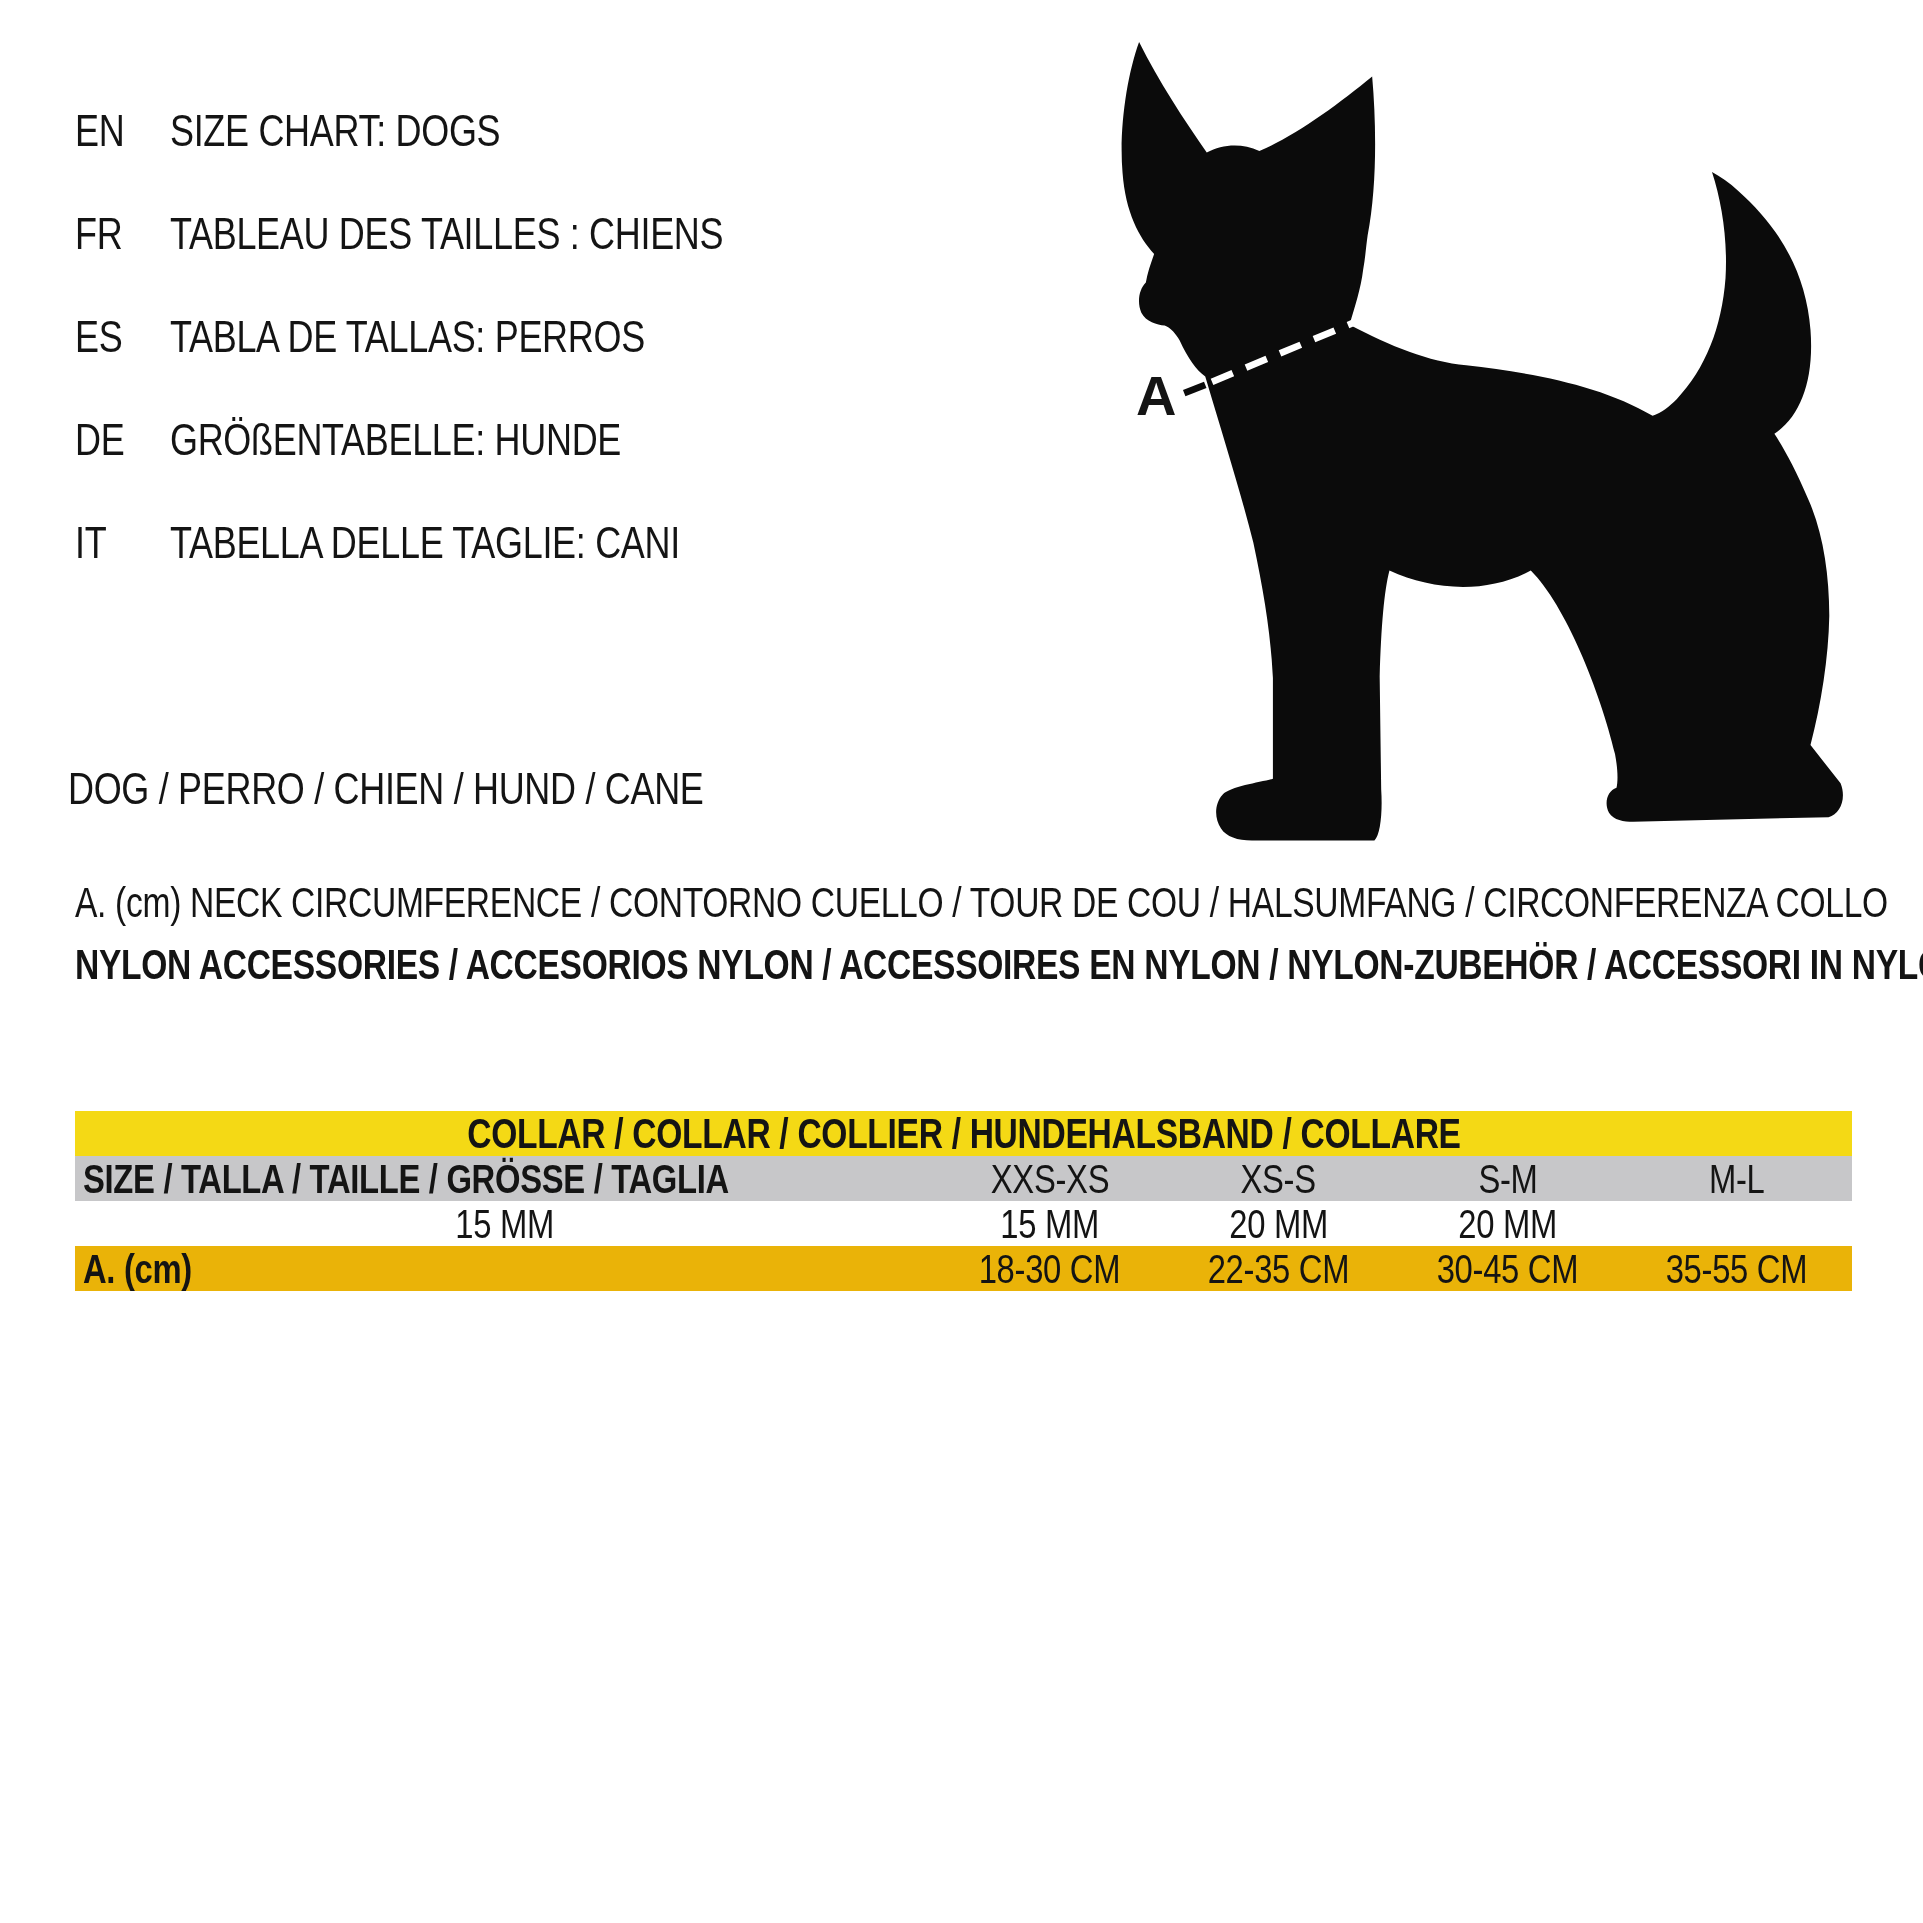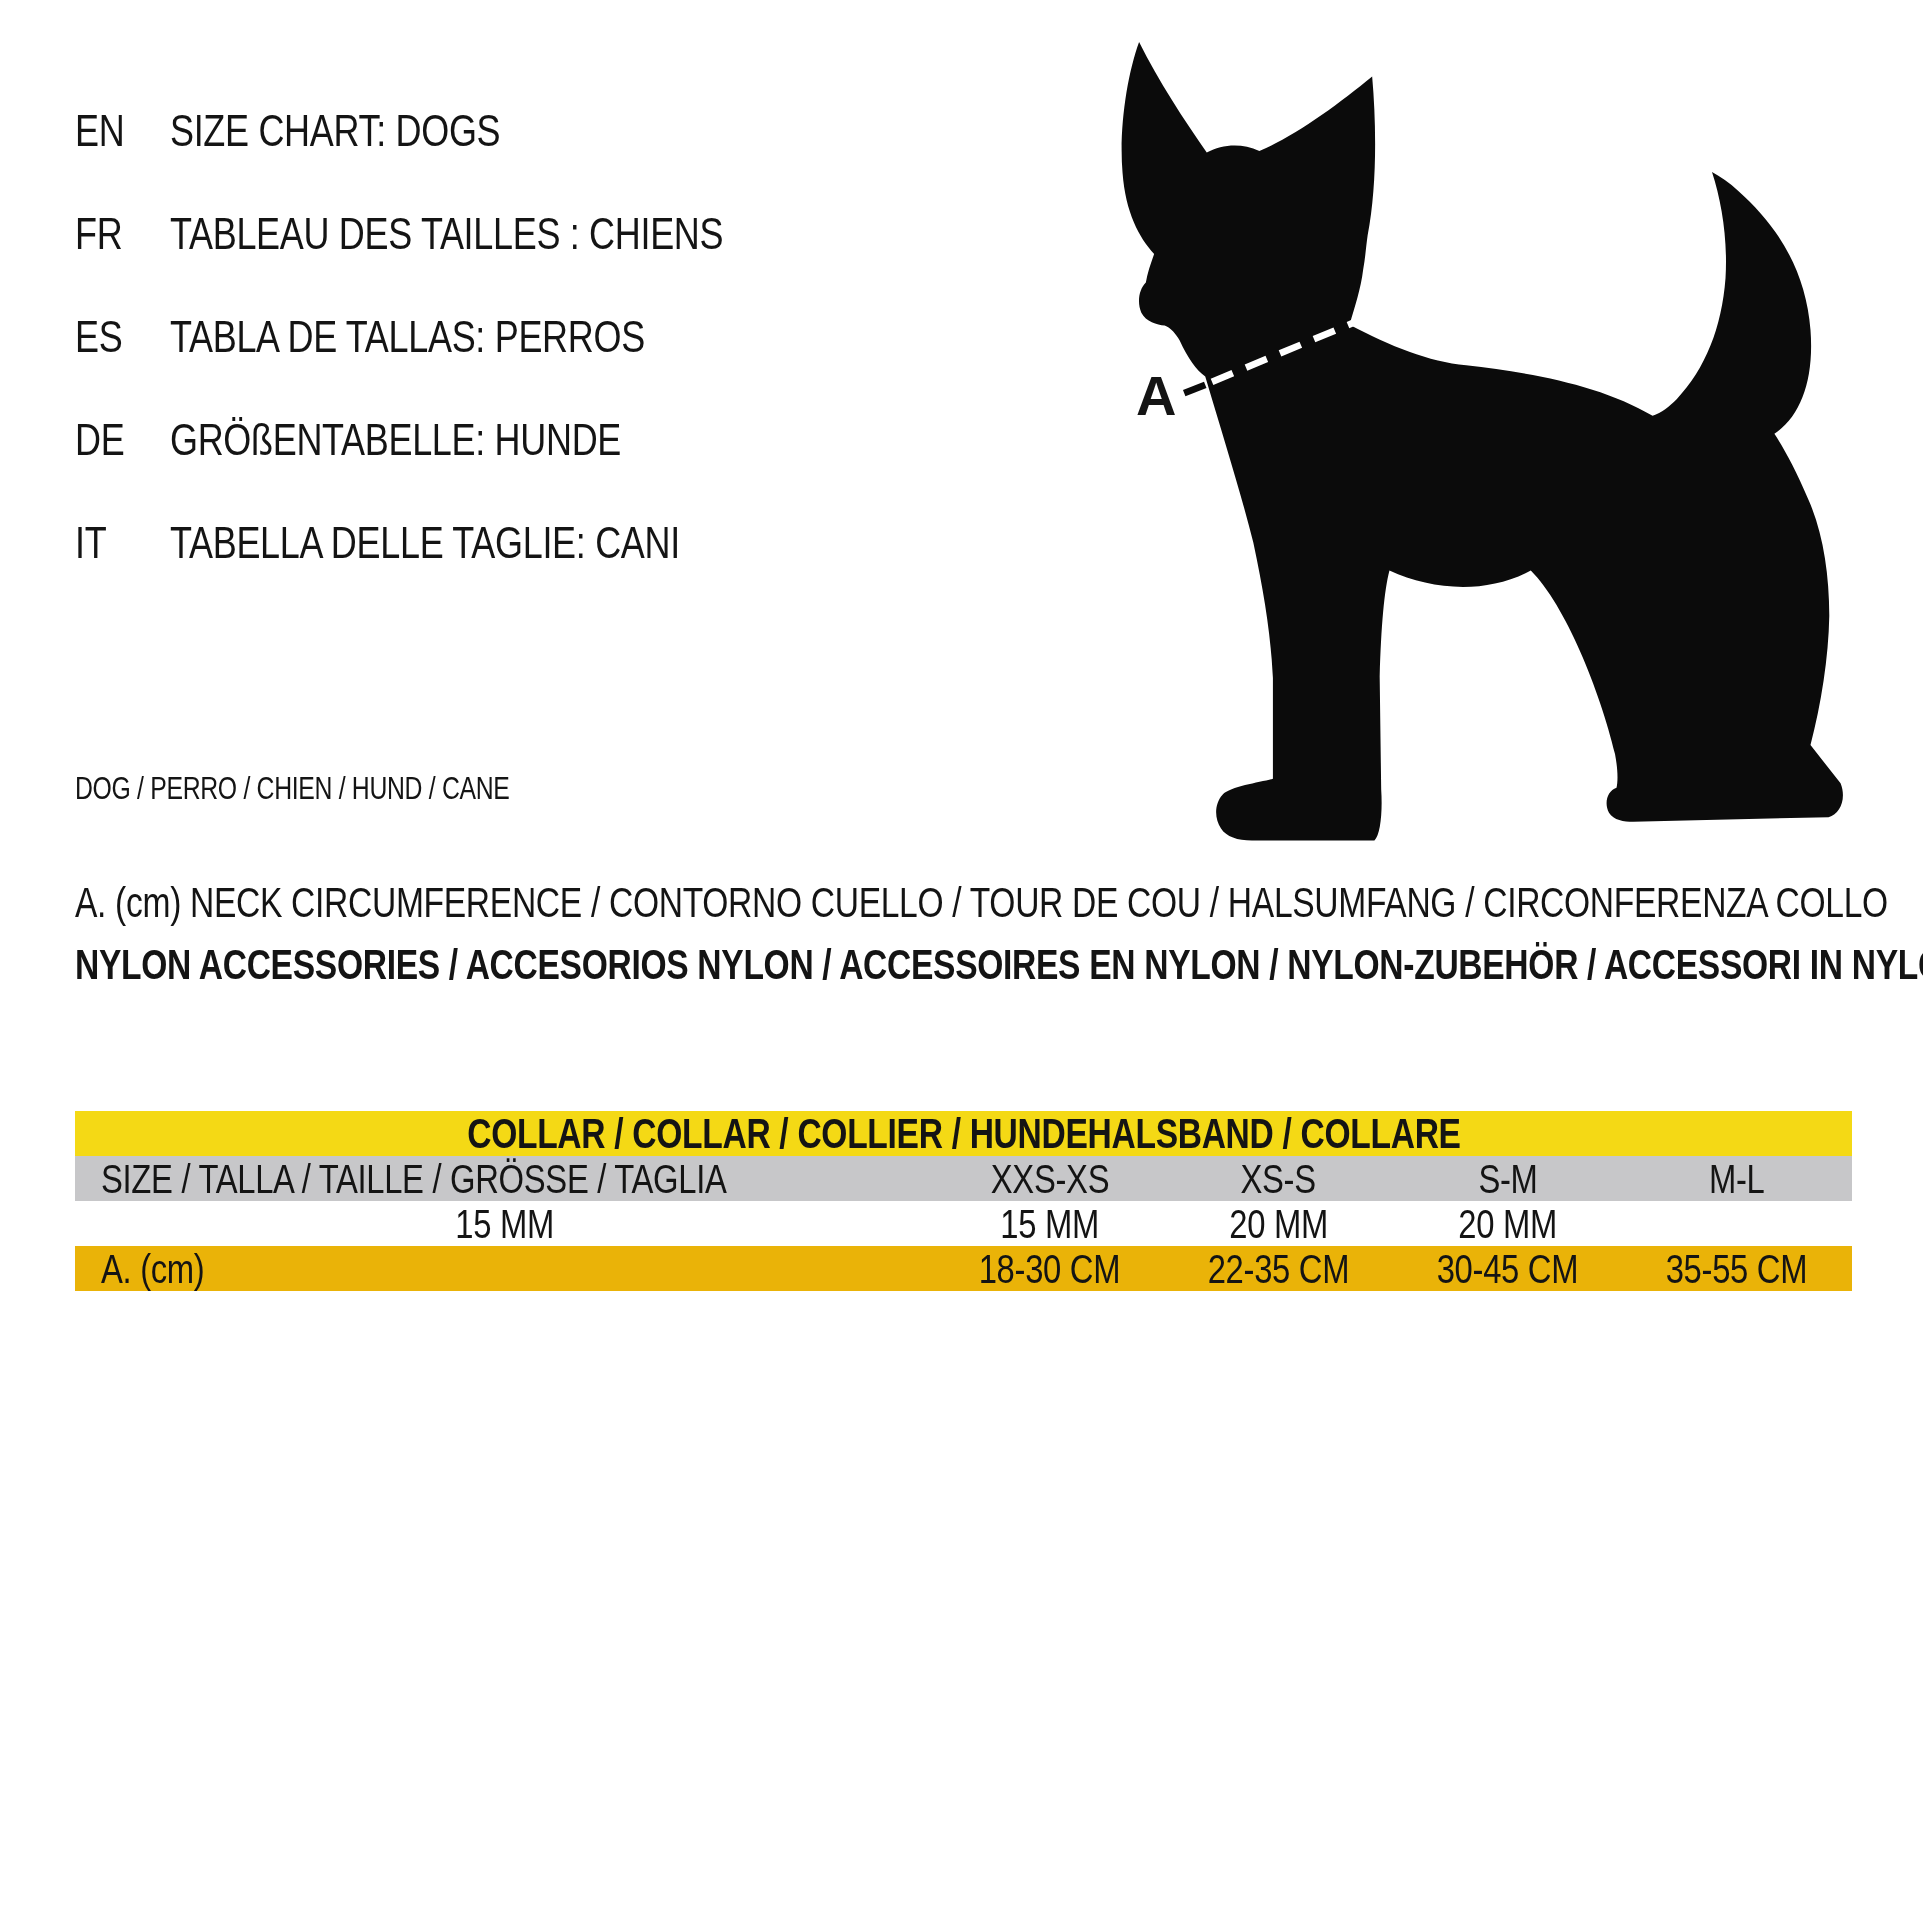--- a/index.html
+++ b/index.html
@@ -15,30 +15,30 @@
   .langs{position:absolute;left:75px;top:57px;font-size:45px;}
   .lang-row{display:flex;height:59px;line-height:59px;align-items:center;margin-top:44px;}
   .lang-code{width:95px;flex:0 0 95px;}
 
   
   .dog-fig{position:absolute;left:1112px;top:30px;width:797px;height:812px;margin:0;}
   .dog-fig svg{display:block;width:100%;height:100%;}
   .measure-a{position:absolute;left:24px;top:338px;font-size:56px;font-weight:700;line-height:56px;}
 
   
-  .caption{position:absolute;left:75px;top:757px;font-size:31px;line-height:63px;}
+  .caption{position:absolute;left:68px;top:757px;font-size:45px;line-height:63px;}
   .note1{position:absolute;left:75px;top:873px;font-size:42px;line-height:60px;}
   .note2{position:absolute;left:75px;top:935px;font-size:42px;line-height:60px;font-weight:700;}
 
   
   .size-table{position:absolute;left:75px;top:1111px;width:1777px;font-size:41px;}
   .t-header{height:45px;display:flex;align-items:center;justify-content:center;
             background:#F4D915;font-size:42px;font-weight:700;}
   .t-row{display:grid;grid-template-columns:860px 229px 229px 229px 229px;height:45px;}
-  .t-row .t-label{display:flex;align-items:center;padding-left:26px;}
+  .t-row .t-label{display:flex;align-items:center;padding-left:8px;font-weight:bold;}
   .t-row .t-cell{display:flex;align-items:flex-start;justify-content:center;}
   .row-size{background:#C7C7C9;}
   .row-width{background:#ffffff;}
   .row-neck{background:#eab308;}
 </style>
 </head>
 <body>
 
 <div class="canvas">
 

